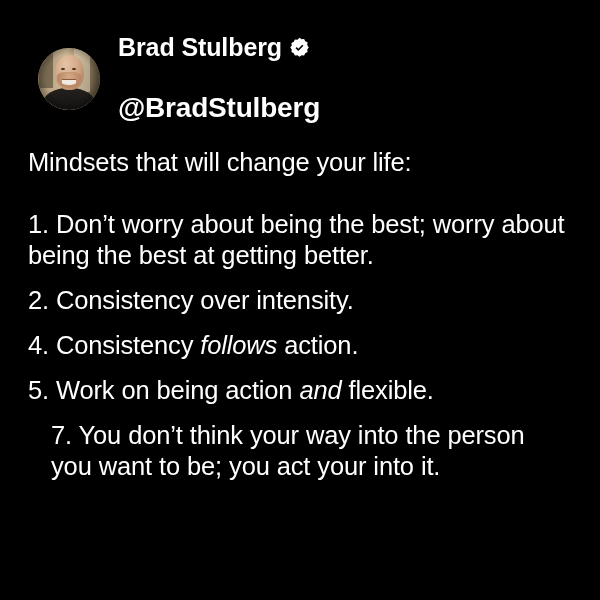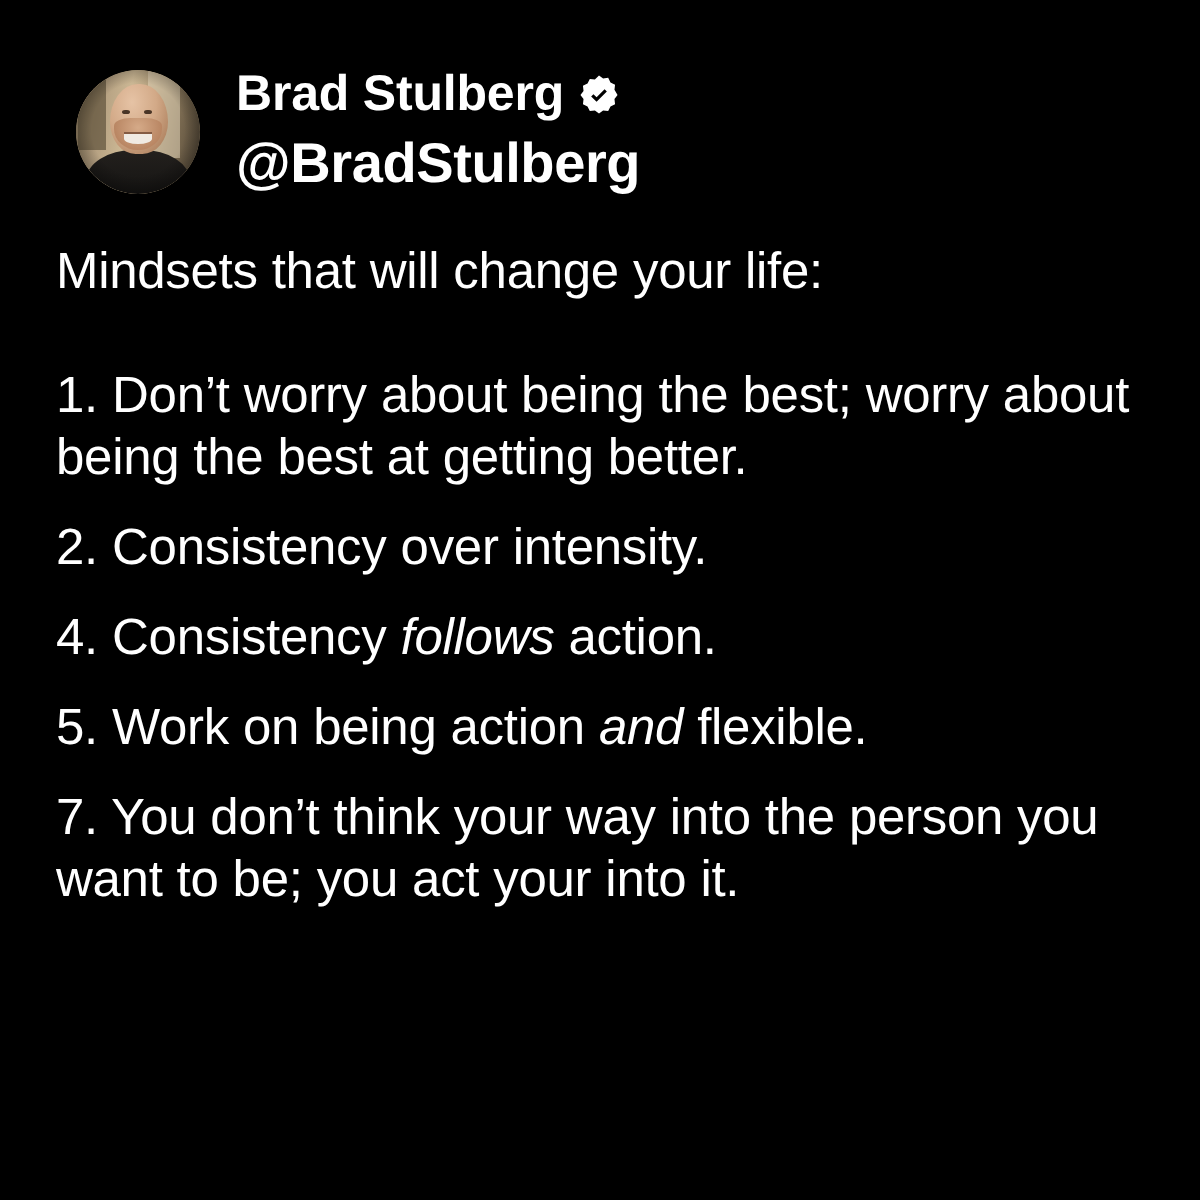--- a/index.html
+++ b/index.html
@@ -133,20 +133,21 @@
                 rgba(0,0,0,0) 52%,
                 rgba(0,0,0,0.45) 82%,
                 rgba(0,0,0,0.85) 100%);
   }
 
   .name-block {
     margin-left: 18px;
     display: flex;
     flex-direction: column;
     justify-content: center;
+    gap: 26px;
   }
   .display-name-row {
     display: flex;
     align-items: center;
     gap: 7px;
   }
   .display-name {
     color: #ffffff;
     font-size: 25px;
     font-weight: bold;
@@ -184,20 +185,21 @@
     word-spacing: 0.1px;
   }
   .tweet-line.intro {
     margin-bottom: 31px;
   }
   .tweet-line.item {
     margin-bottom: 14px;
   }
   .tweet-line.item:last-child {
     margin-bottom: 0;
+    margin-left: 23px;
   }
   .em {
     font-style: italic;
   }
 </style>
 </head>
 <body style="background: rgb(0, 0, 0);">
 
 <div class="tweet-card">
 

